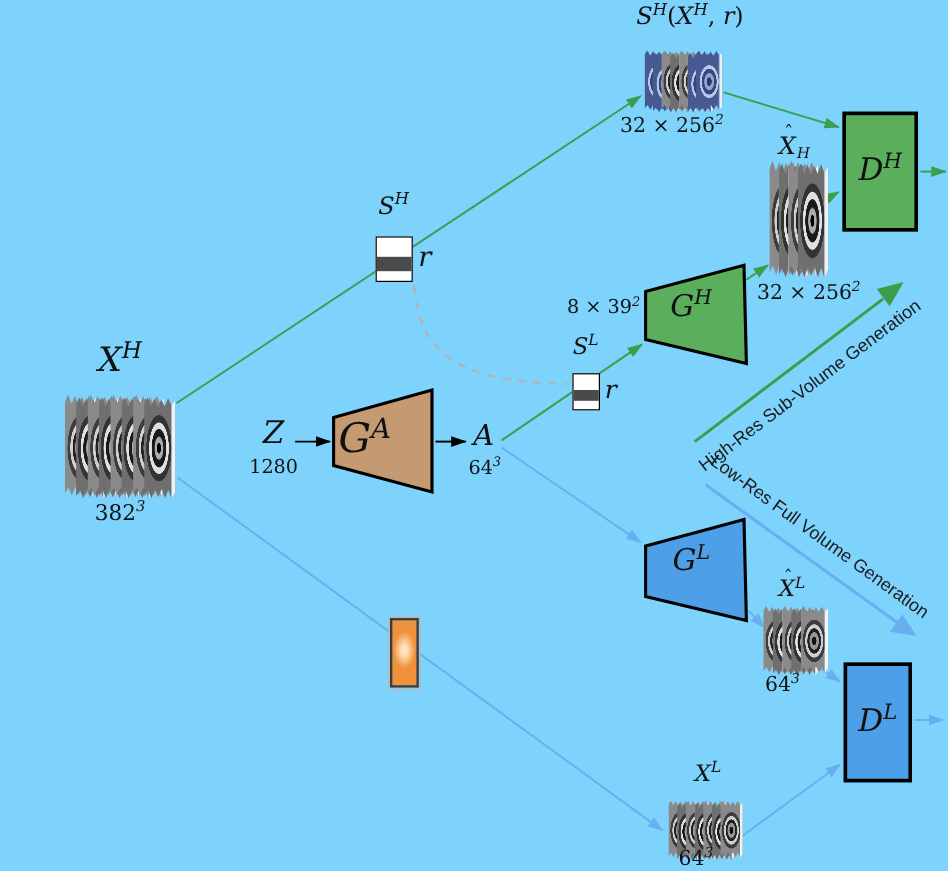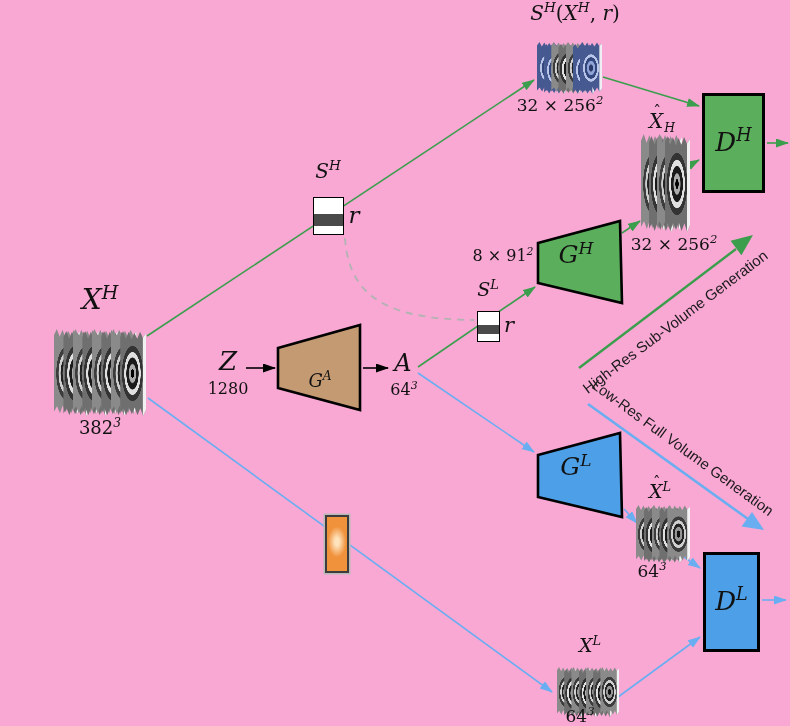--- a/index.html
+++ b/index.html
@@ -1,16 +1,16 @@
 <!DOCTYPE html>
 <html style="--green-line: #3a9e4c; --green-fill: #5bae5b; --blue-line: #6aaef2; --blue-fill: #4da0e8; --tan-fill: #c49a72; --orange-fill: #f0923c; --orange-hi: #ffe3bd; --dash-gray: #b3b3b3; --slab-band: #4a4a4a;"><head>
 <meta charset="utf-8">
 <style>
   html,body{margin:0;padding:0;background:#fff;}
-  .canvas{position:relative;width:790px;height:726px;background:#f9a8d4;overflow:hidden;
+  .canvas{position:relative;width:790px;height:726px;background:#7dd3fc;overflow:hidden;
           font-family:"DejaVu Serif",serif;color:#111;}
   svg.overlay{position:absolute;left:0;top:0;width:790px;height:726px;z-index:0;}
 
   
   .ln-g{stroke:var(--green-line,#3a9e4c);stroke-width:1.6;fill:none;marker-end:url(#ah-g);}
   .ln-b{stroke:var(--blue-line,#6aaef2);stroke-width:1.6;fill:none;marker-end:url(#ah-b);}
   .ln-k{stroke:#000;stroke-width:1.6;fill:none;marker-end:url(#ah-k);}
   .big-g{stroke:var(--green-line,#3a9e4c);stroke-width:2.4;fill:none;}
   .big-b{stroke:var(--blue-line,#6aaef2);stroke-width:2.6;fill:none;}
   .head-g{fill:var(--green-line,#3a9e4c);}
@@ -144,28 +144,28 @@
   <div class="abs dbox green" style="left:702px;top:93px;width:57px;height:94px;">
     <span class="mlabel"><span class="tk-it">D</span><span class="tk-sup">H</span></span>
   </div>
 
   <div class="abs mlabel" style="left:306px;top:161px;width:44px;font-size:20px;"><span class="tk-it">S</span><span class="tk-sup">H</span></div>
   <div class="abs slicer" style="left:313px;top:197px;width:29px;height:36px;">
     <span class="band" style="top:16px;height:12px;"></span>
   </div>
   <div class="abs mlabel" style="left:345px;top:203px;width:18px;font-size:23px;"><span class="tk-it">r</span></div>
 
-  <div class="abs mlabel" style="left:465px;top:248px;width:76px;font-size:16px;"><span class="tk-up">8 × 91</span><span class="tk-sup">2</span></div>
+  <div class="abs mlabel" style="left:465px;top:248px;width:76px;font-size:16px;"><span class="tk-up">8 × 39</span><span class="tk-sup">2</span></div>
   <div class="abs mlabel" style="left:466px;top:280px;width:44px;font-size:19px;"><span class="tk-it">S</span><span class="tk-sup">L</span></div>
   <div class="abs slicer" style="left:477px;top:311px;width:21px;height:29px;">
     <span class="band" style="top:13px;height:9px;"></span>
   </div>
   <div class="abs mlabel" style="left:500px;top:314px;width:18px;font-size:21px;"><span class="tk-it">r</span></div>
 
-  <div class="abs mlabel" style="left:288px;top:349px;width:64px;font-size:18px;margin-top:23px;"><span class="tk-it">G</span><span class="tk-sup">A</span></div>
+  <div class="abs mlabel" style="left:272px;top:349px;width:64px;font-size:34px;"><span class="tk-it">G</span><span class="tk-sup">A</span></div>
   <div class="abs mlabel" style="left:544px;top:242px;width:64px;font-size:25px;"><span class="tk-it">G</span><span class="tk-sup">H</span></div>
   <div class="abs mlabel" style="left:544px;top:454px;width:64px;font-size:25px;"><span class="tk-it">G</span><span class="tk-sup">L</span></div>
 
   <div class="abs mlabel" style="left:70px;top:285px;width:60px;font-size:28px;"><span class="tk-it">X</span><span class="tk-sup">H</span></div>
   <div class="stack" style="left:54px;top:329px;width:92px;height:88px;">
       <div class="slice" style="left: 0px; width: 25.76px; top: 0px; height: 85px; z-index: 0;"></div>
       <div class="slice alt" style="left: 9.46286px; width: 25.76px; top: 2px; height: 85px; z-index: 1;"></div>
       <div class="slice" style="left: 18.9257px; width: 25.76px; top: 0px; height: 85px; z-index: 2;"></div>
       <div class="slice alt" style="left: 28.3886px; width: 25.76px; top: 2px; height: 85px; z-index: 3;"></div>
       <div class="slice" style="left: 37.8514px; width: 25.76px; top: 0px; height: 85px; z-index: 4;"></div>

